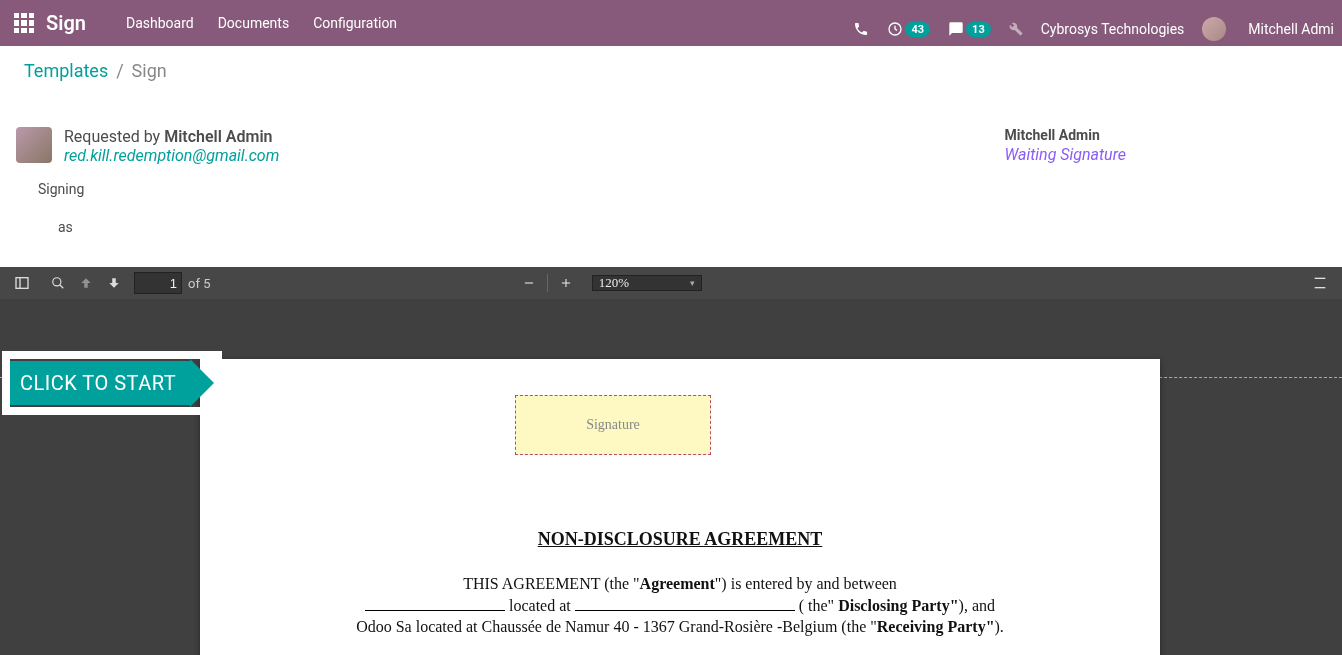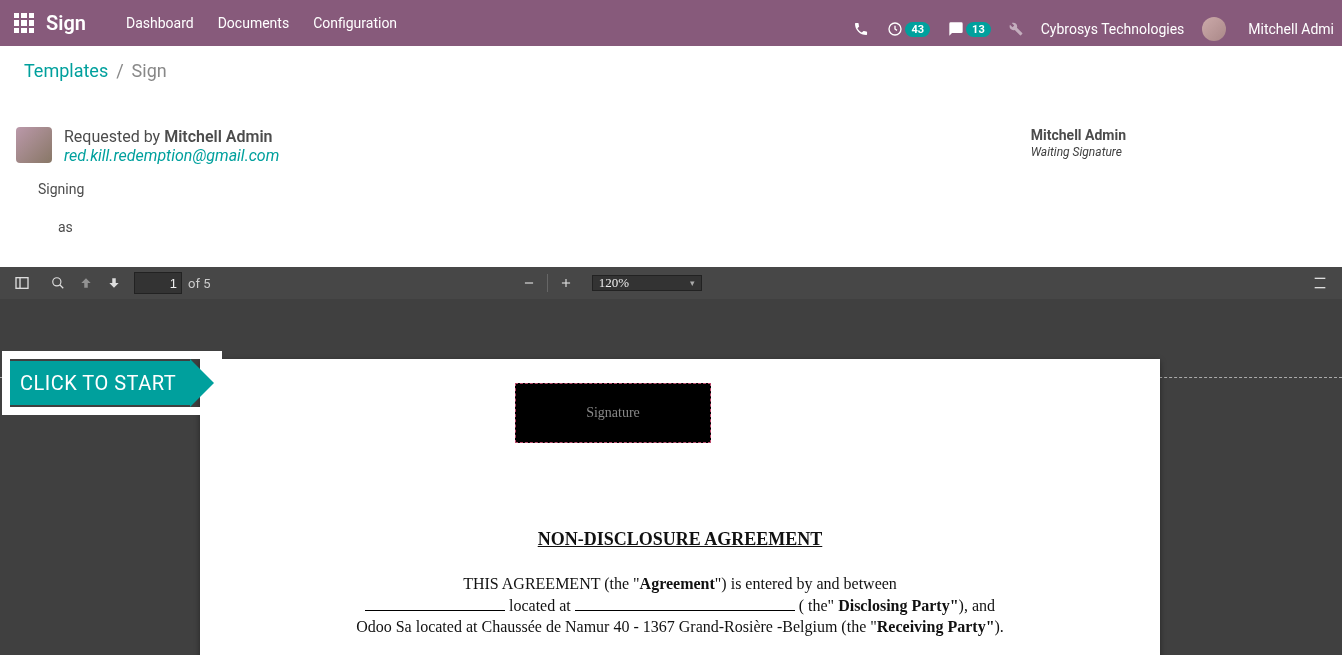--- a/index.html
+++ b/index.html
@@ -29,21 +29,21 @@
   .info-panel { display: flex; padding: 38px 16px 10px 16px; }
   .requester { display: flex; gap: 12px; }
   .req-avatar { width: 36px; height: 36px; border-radius: 4px; background: linear-gradient(135deg,#b9a,#876); }
   .req-text { font-size: 16px; color: #4c4c4c; }
   .req-text .name { font-weight: 600; }
   .req-text .email { color: #00A09D; font-style: italic; }
   .signing-block { font-size: 14px; color: #4c4c4c; margin-top: 16px; margin-left: 22px; }
   .signing-block div { margin-bottom: 22px; }
   .right-status { margin-left: auto; margin-right: 200px; }
   .right-status .name { font-weight: 700; color: #4c4c4c; font-size: 14px; }
-  .right-status .status { font-style: italic; color: #404040; font-size: 12px; margin-top: 2px; }
+  .right-status .status { font-style: italic; color: #8b5cf6; font-size: 16px; margin-top: 2px; }
 
   
   .pdf-toolbar { background: #474747; height: 32px; display: flex; align-items: center; color: #eee; font-size: 13px; padding: 0 8px; }
   .pdf-toolbar .tool-icon { width: 20px; height: 20px; margin: 0 4px; cursor: pointer; display: flex; align-items: center; justify-content: center; color: #eee; }
   .pdf-toolbar .spacer { width: 8px; }
   .page-input { width: 48px; height: 22px; background: #333; border: 1px solid #222; color: #eee; text-align: right; padding: 0 4px; font-size: 13px; margin-left: 6px; }
   .page-of { margin-left: 6px; color: #ccc; }
   .pdf-toolbar .center { margin-left: auto; margin-right: auto; display: flex; align-items: center; }
   .zoom-select { background: #333; border: 1px solid #222; color: #eee; height: 16px; width: 110px; padding: 0 6px; font-size: 13px; margin-left: 12px; display: flex; align-items: center; justify-content: space-between; cursor: pointer; font-family: Liberation Serif, serif; }
   .zoom-select .caret { font-size: 9px; color: #aaa; }
@@ -54,21 +54,21 @@
   .highlight-box { position: absolute; left: 2px; top: 52px; border: 8px solid #ffffff; padding: 0; z-index: 5; }
   .cts-wrap { display: flex; align-items: center; }
   .cts-btn { background: #00A09D; color: #fff; font-size: 20px; font-weight: 400; padding: 10px 14px 10px 10px; letter-spacing: 0.5px; }
   .cts-arrow { width: 0; height: 0; border-top: 24px solid transparent; border-bottom: 24px solid transparent; border-left: 24px solid #00A09D; }
 
   
   .dashed-line { position: absolute; left: 0; right: 0; top: 78px; border-top: 1px dashed #aaa; }
 
   
   .doc-page { position: absolute; left: 200px; top: 60px; width: 960px; background: #fff; box-shadow: 0 2px 6px rgba(0,0,0,0.4); height: 700px; padding: 20px; font-family: "Times New Roman", serif; }
-  .signature-field { position: absolute; left: 315px; top: 24px; width: 196px; height: 60px; border: 1px dashed #b94a6c; background: #000000; color: #888; font-size: 14px; display: flex; align-items: center; justify-content: center; cursor: pointer; }
+  .signature-field { position: absolute; left: 315px; top: 36px; width: 196px; height: 60px; border: 1px dashed #b94a6c; background: #fef9c3; color: #888; font-size: 14px; display: flex; align-items: center; justify-content: center; cursor: pointer; }
   .doc-content { position: absolute; top: 168px; left: 100px; right: 100px; font-size: 16px; color: #111; line-height: 1.35; }
   .doc-title { text-align: center; font-weight: 700; text-decoration: underline; font-size: 18px; margin-bottom: 22px; }
   .para { text-align: justify; }
   .intro-lines { text-align: center; margin-bottom: 18px; }
   .underline-gap { display: inline-block; border-bottom: 1px solid #000; width: 140px; vertical-align: baseline; }
   .underline-gap-long { display: inline-block; border-bottom: 1px solid #000; width: 220px; vertical-align: baseline; }
   b { font-weight: 700; }
 </style>
 </head>
 <body>

